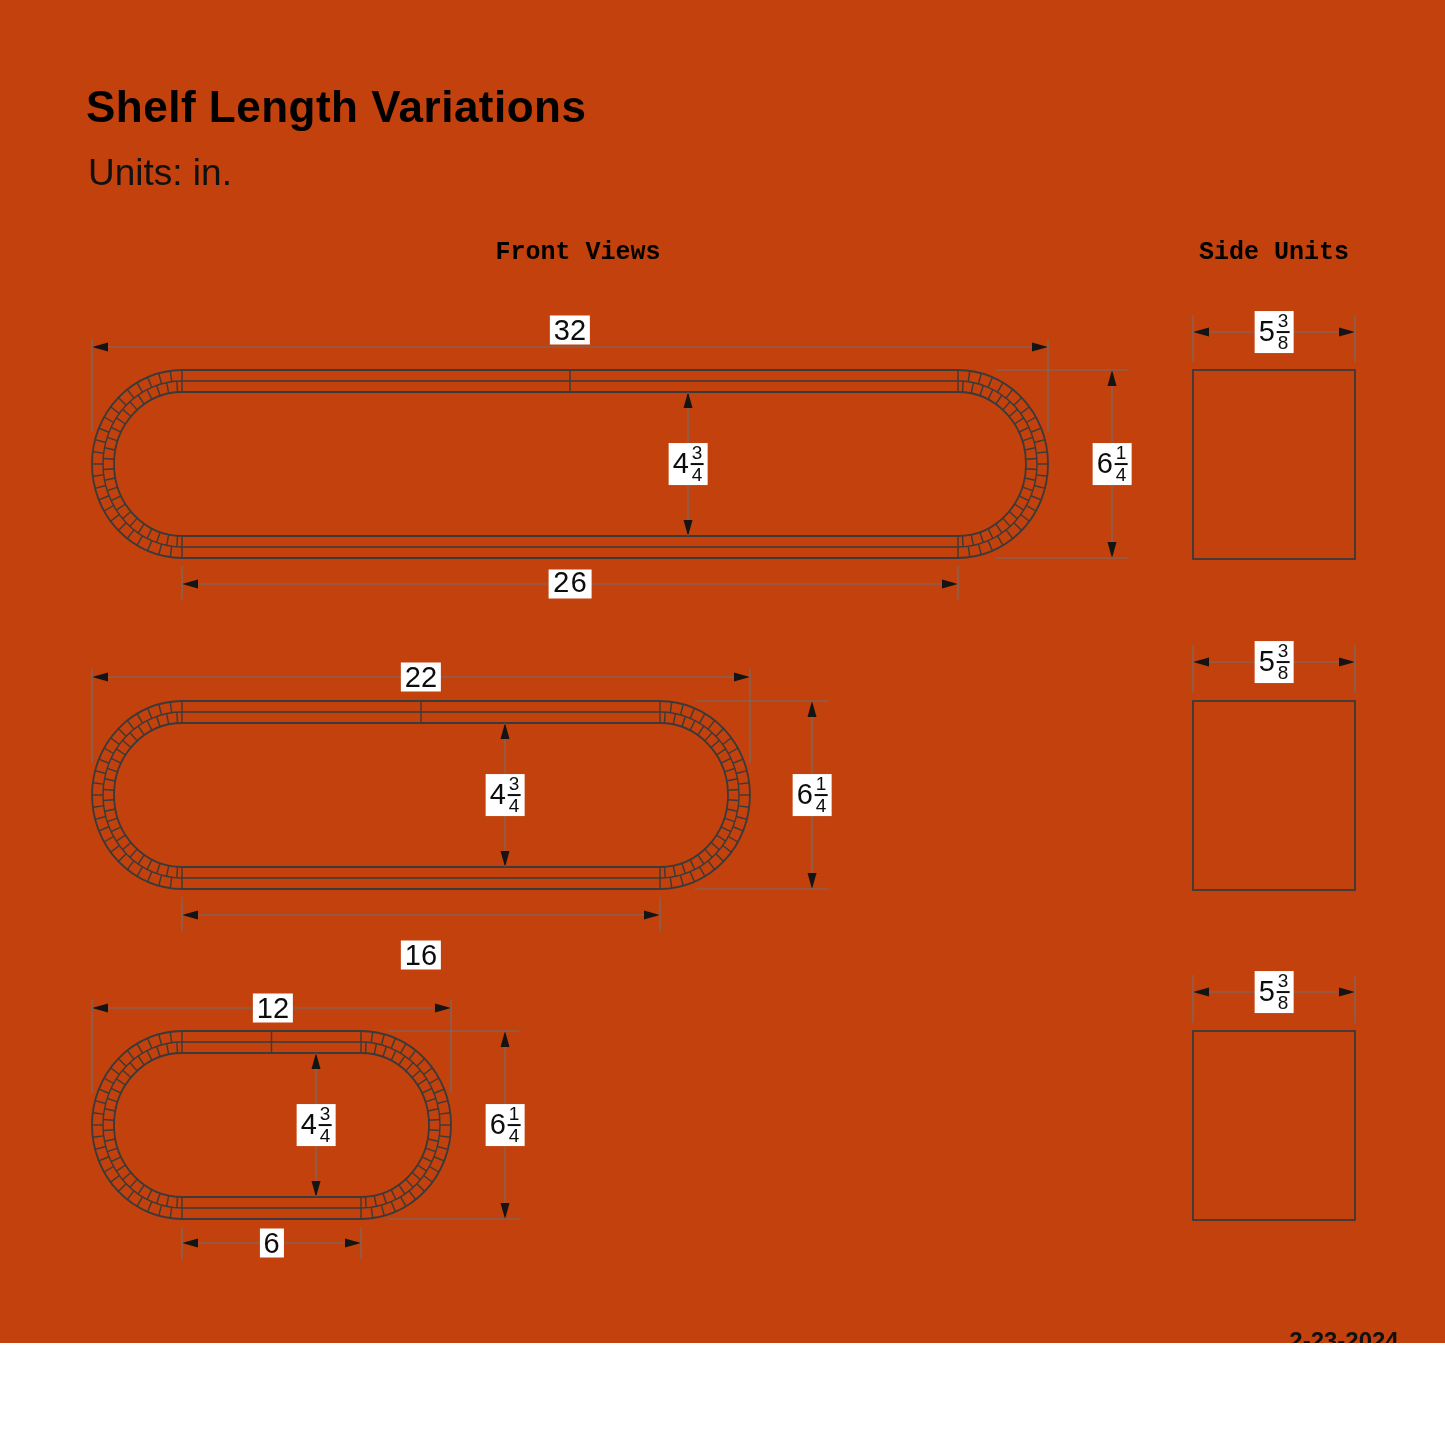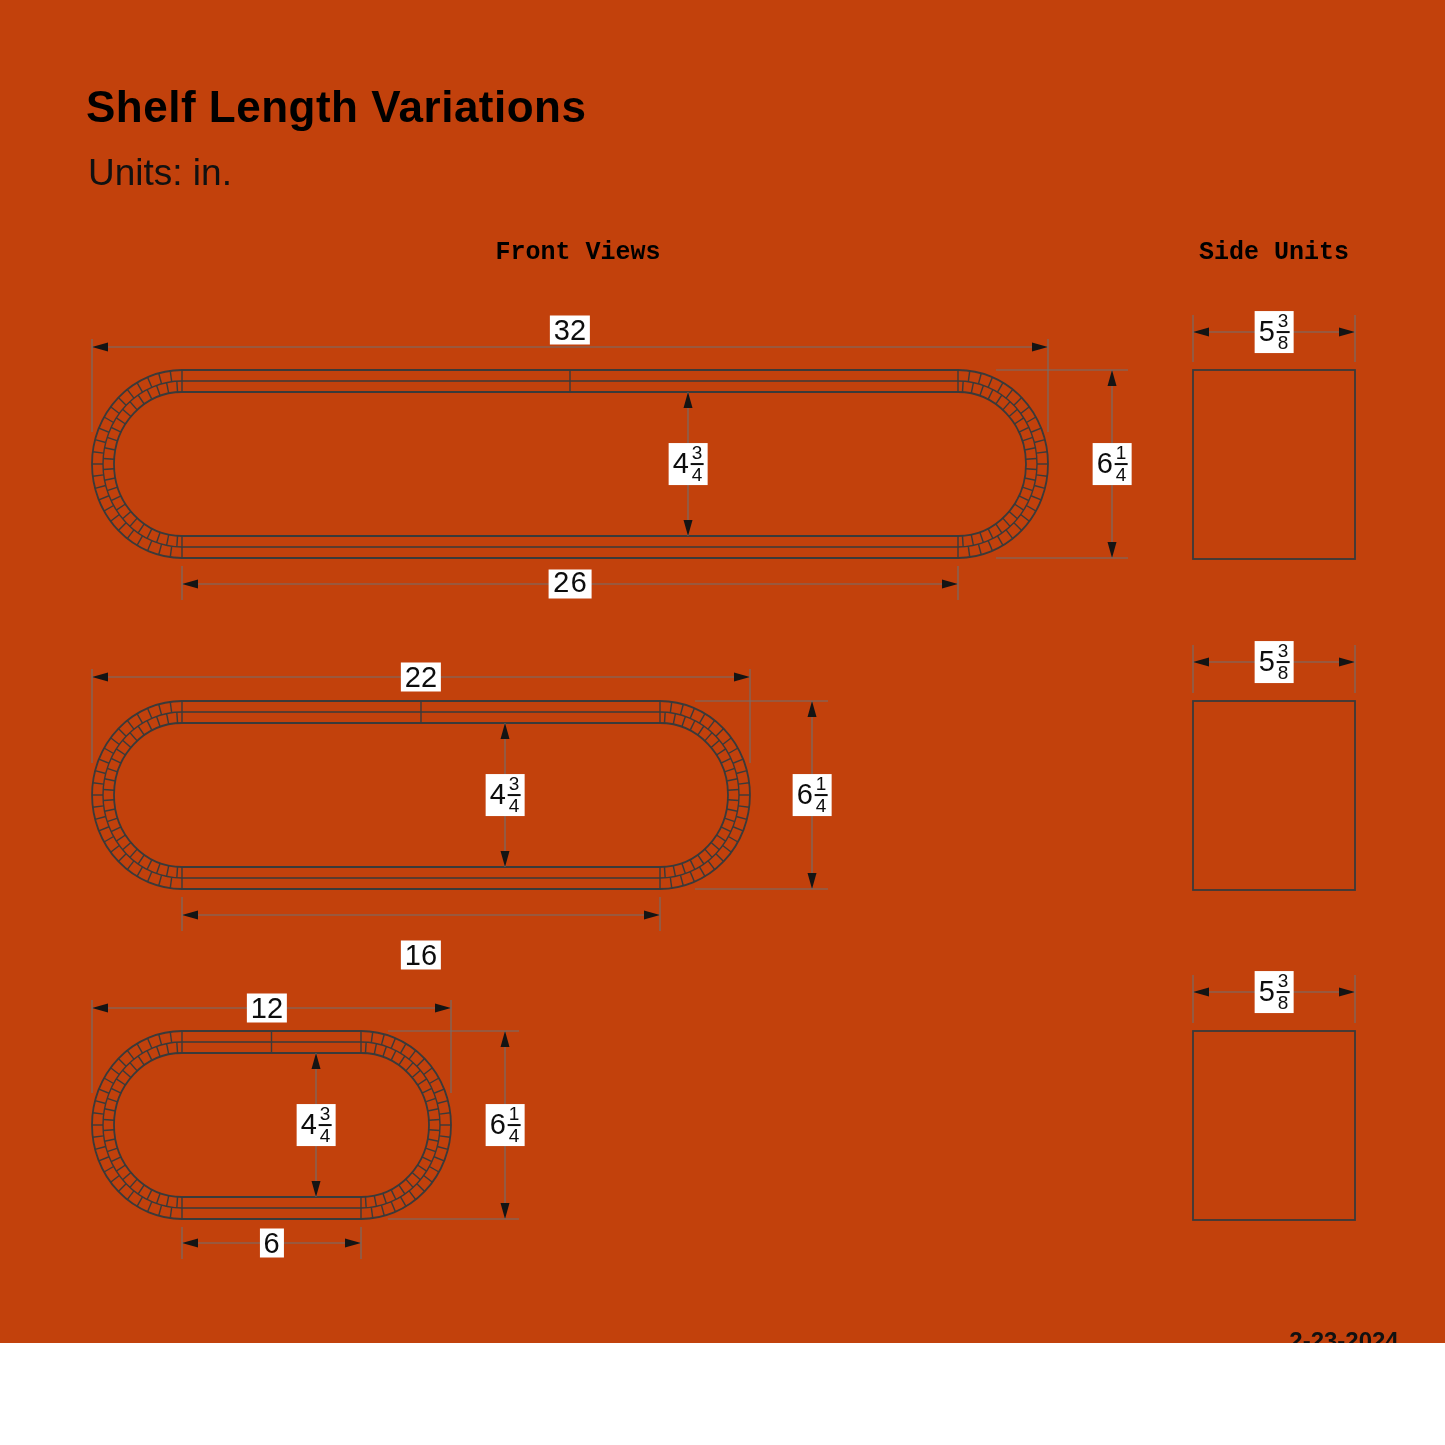--- a/index.html
+++ b/index.html
@@ -479,21 +479,21 @@
           <span class="den">4</span>
         </span>
       </div>
       <div class="dim-label" style="left: 1274px; top: 662px;">
         <span class="whole">5</span>
         <span class="frac">
           <span class="num">3</span>
           <span class="den">8</span>
         </span>
       </div>
-      <div class="dim-label" style="left: 267px; top: 1008px;">
+      <div class="dim-label" style="left: 273px; top: 1008px;">
         <span class="whole">12</span>
       </div>
       <div class="dim-label" style="left: 271.5px; top: 1243px;">
         <span class="whole">6</span>
       </div>
       <div class="dim-label" style="left: 505px; top: 1125px;">
         <span class="whole">6</span>
         <span class="frac">
           <span class="num">1</span>
           <span class="den">4</span>

